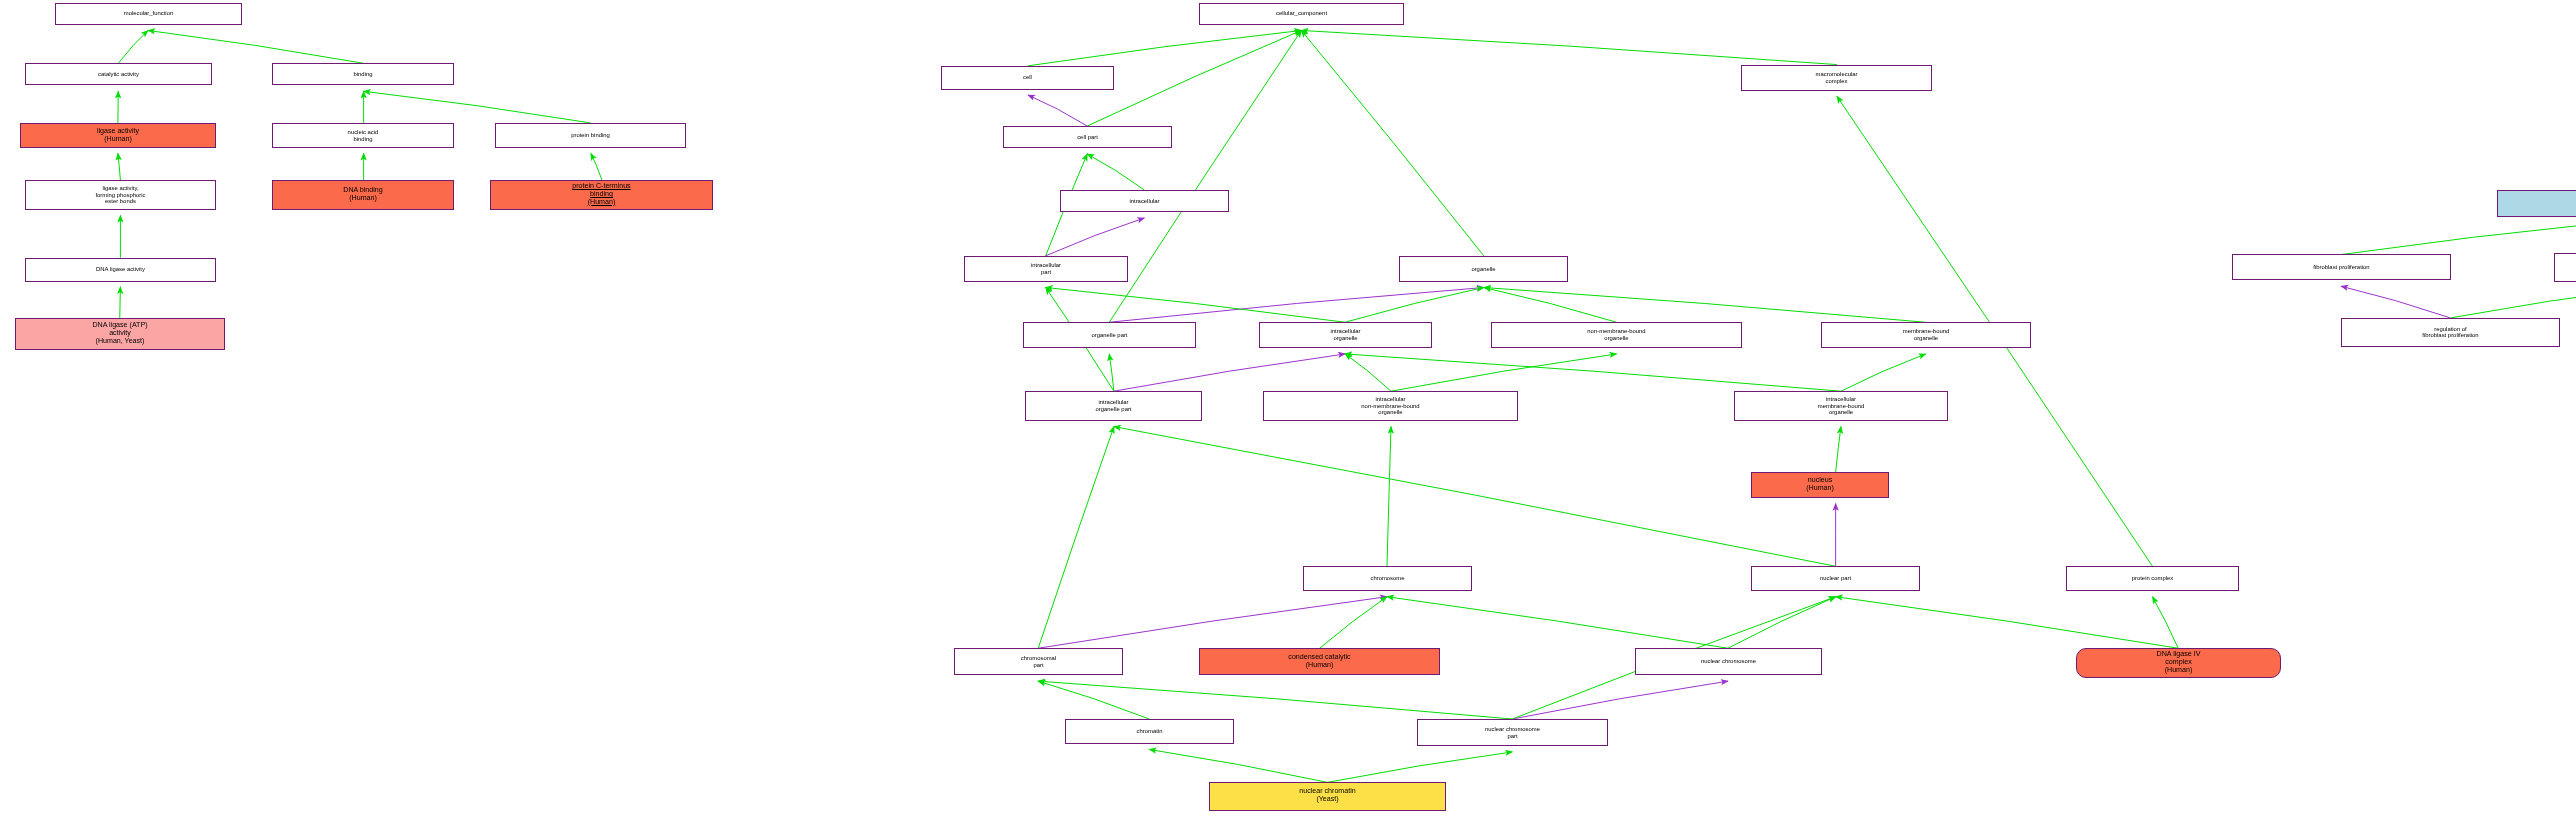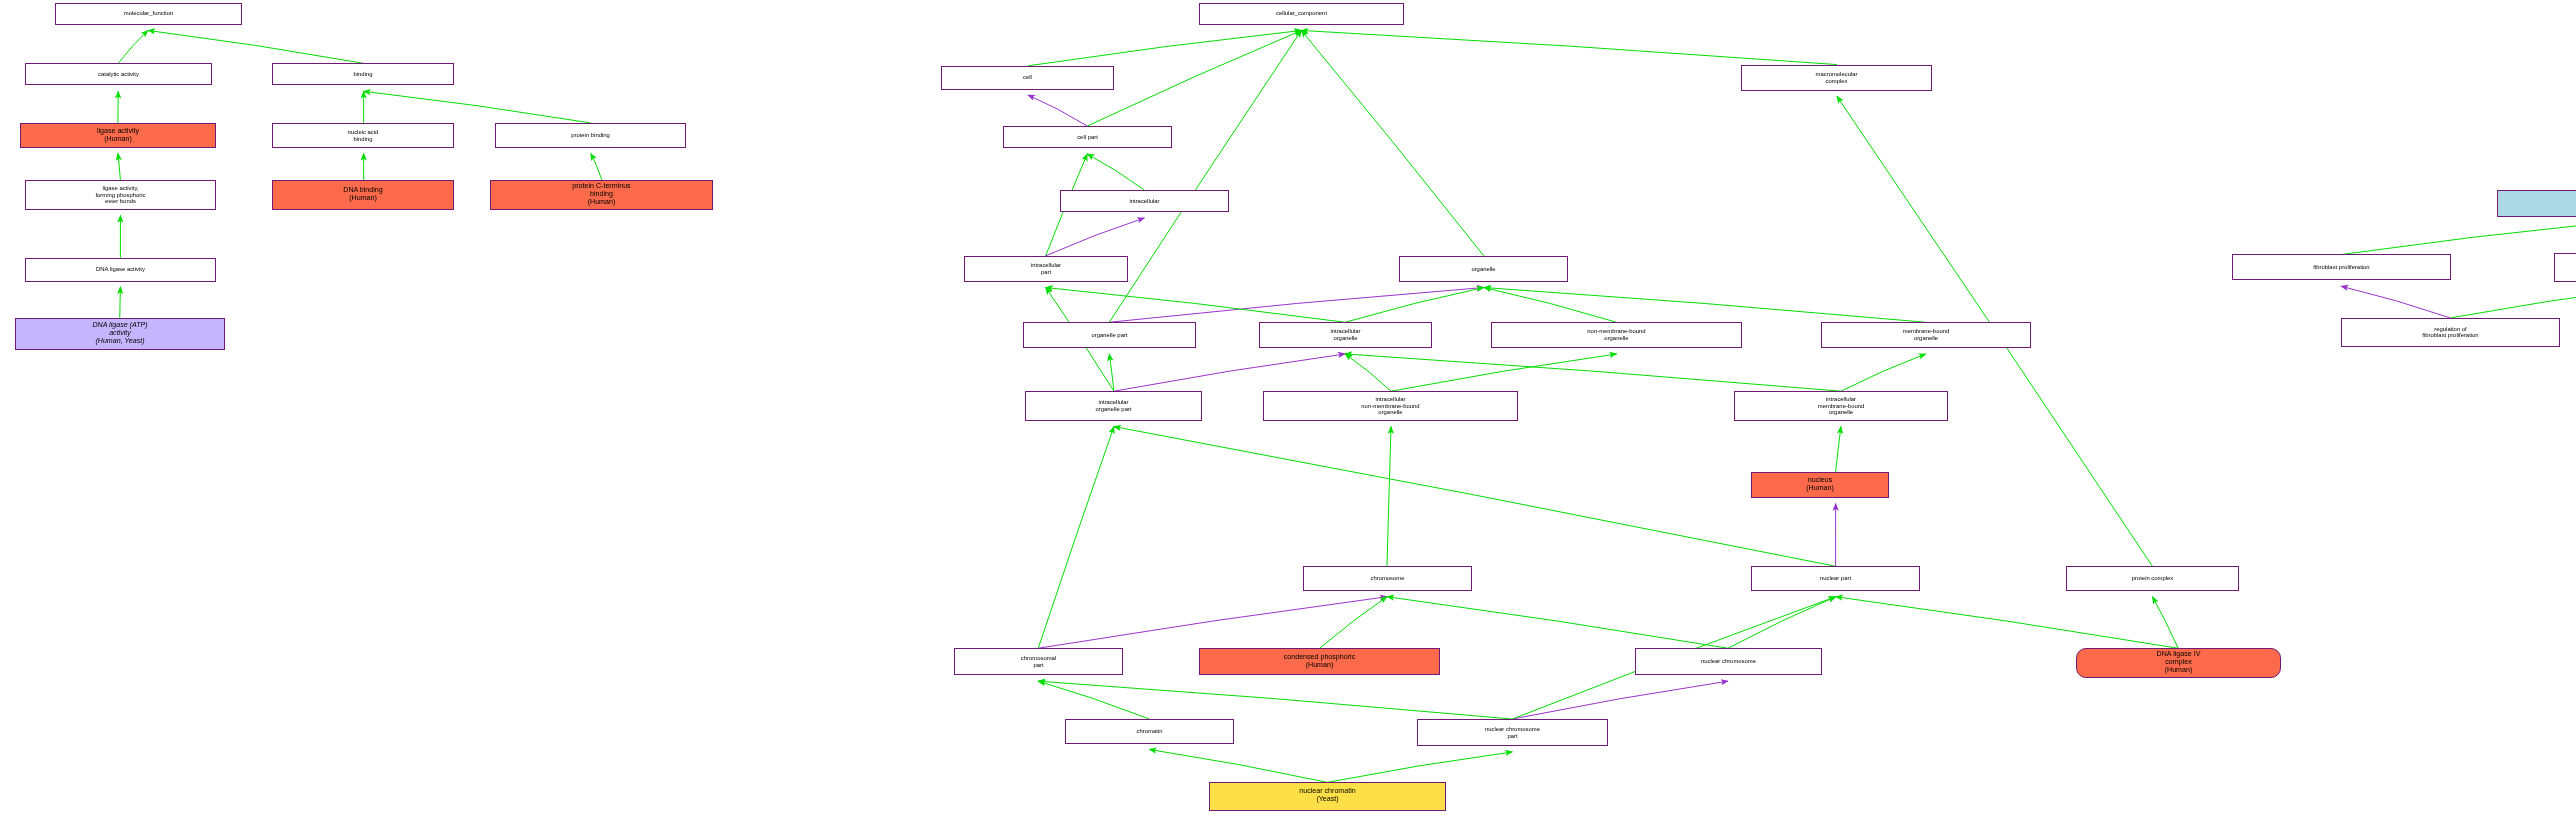--- a/index.html
+++ b/index.html
@@ -34,21 +34,21 @@
     text-align: center;
     line-height: 1.12;
     white-space: pre-line;
     overflow: hidden;
     padding: 0.6px 1.2px;
   }
   .go-node.plain   { background: #ffffff; }
   .go-node.human   { background: #fb6a4a; }
   .go-node.mouse   { background: #add8e6; }
   .go-node.yeast   { background: #fde047; }
-  .go-node.multi   { background: #c4b5fd; font-style: italic; }
+  .go-node.multi   { background: #fca5a5; }
   .sz-s  { font-size: 5.9px; }
   .sz-m  { font-size: 7.1px; }
 </style>
 </head>
 <body>
 
 <div id="canvas">
   <svg id="edge-layer" viewBox="0 0 4151 1348" preserveAspectRatio="none">
     <defs>
       <marker id="arrow-isa" markerWidth="9" markerHeight="9" refX="7.2" refY="3.2" orient="auto" markerUnits="strokeWidth">
@@ -253,21 +253,21 @@
       <div class="go-node human sz-m" style="left: 20px; top: 123px; width: 196px; height: 25px;">ligase activity
 (Human)</div>
       <div class="go-node plain sz-s" style="left: 272px; top: 123px; width: 182px; height: 25px;">nucleic acid
 binding</div>
       <div class="go-node plain sz-s" style="left: 495px; top: 123px; width: 191px; height: 25px;">protein binding</div>
       <div class="go-node plain sz-s" style="left: 25px; top: 180px; width: 191px; height: 30px;">ligase activity,
 forming phosphoric
 ester bonds</div>
       <div class="go-node human sz-m" style="left: 272px; top: 180px; width: 182px; height: 30px;">DNA binding
 (Human)</div>
-      <div class="go-node human sz-m" style="left: 490px; top: 180px; width: 223px; height: 30px;">protein C-terminus
+      <div class="go-node human sz-m" style="left: 490px; top: 180px; width: 223px; height: 30px; text-decoration: underline;">protein C-terminus
 binding
 (Human)</div>
       <div class="go-node plain sz-s" style="left: 25px; top: 258px; width: 191px; height: 23.6px;">DNA ligase activity</div>
       <div class="go-node multi sz-m" style="left: 15px; top: 318px; width: 210px; height: 32px;">DNA ligase (ATP)
 activity
 (Human, Yeast)</div>
       <div class="go-node plain sz-s" style="left: 1199px; top: 2.5px; width: 205px; height: 22.3px;">cellular_component</div>
       <div class="go-node plain sz-s" style="left: 941px; top: 66px; width: 173px; height: 23.6px;">cell</div>
       <div class="go-node plain sz-s" style="left: 1741px; top: 65px; width: 191px; height: 26px;">macromolecular
 complex</div>
@@ -291,21 +291,21 @@
       <div class="go-node plain sz-s" style="left: 1734px; top: 391px; width: 214px; height: 30px;">intracellular
 membrane-bound
 organelle</div>
       <div class="go-node human sz-m" style="left: 1751px; top: 472px; width: 138px; height: 26px;">nucleus
 (Human)</div>
       <div class="go-node plain sz-s" style="left: 1303px; top: 566px; width: 169px; height: 25px;">chromosome</div>
       <div class="go-node plain sz-s" style="left: 1751px; top: 566px; width: 169px; height: 25px;">nuclear part</div>
       <div class="go-node plain sz-s" style="left: 2066px; top: 566px; width: 173px; height: 25px;">protein complex</div>
       <div class="go-node plain sz-s" style="left: 954px; top: 648px; width: 169px; height: 27px;">chromosomal
 part</div>
-      <div class="go-node human sz-m" style="left: 1199px; top: 648px; width: 241px; height: 27px;">condensed phosphoric
+      <div class="go-node human sz-m" style="left: 1199px; top: 648px; width: 241px; height: 27px;">condensed catalytic
 (Human)</div>
       <div class="go-node plain sz-s" style="left: 1635px; top: 648px; width: 187px; height: 27px;">nuclear chromosome</div>
       <div class="go-node human sz-m" style="left: 2076px; top: 648px; width: 205px; height: 30px; border-radius: 10px;">DNA ligase IV
 complex
 (Human)</div>
       <div class="go-node plain sz-s" style="left: 1065px; top: 719px; width: 169px; height: 25px;">chromatin</div>
       <div class="go-node plain sz-s" style="left: 1417px; top: 719px; width: 191px; height: 27px;">nuclear chromosome
 part</div>
       <div class="go-node yeast sz-m" style="left: 1209px; top: 782px; width: 237px; height: 28.5px;">nuclear chromatin
 (Yeast)</div>

